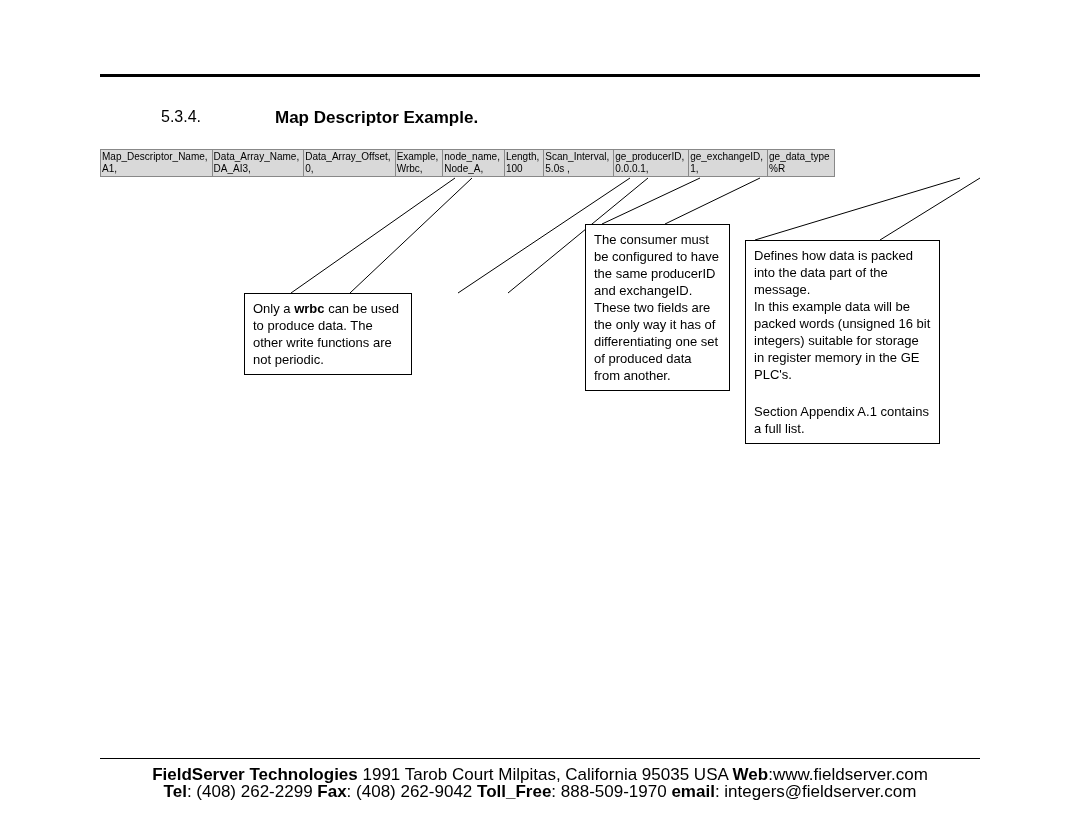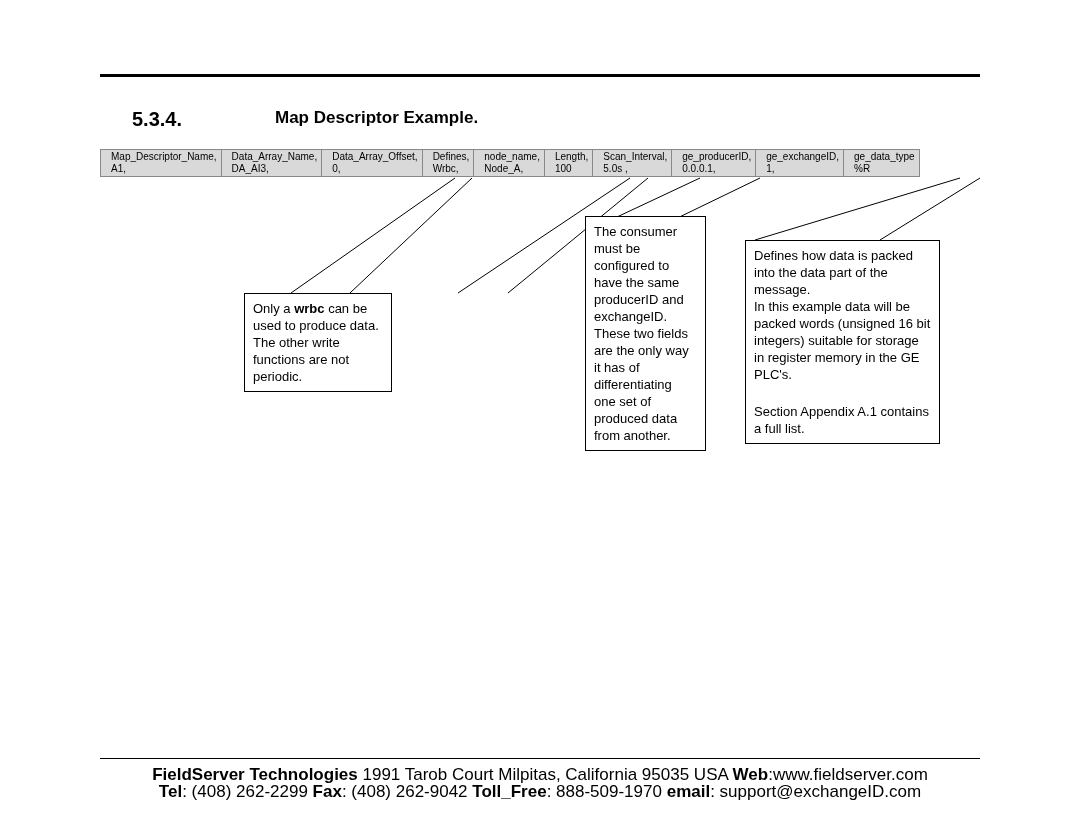--- a/index.html
+++ b/index.html
@@ -33,43 +33,43 @@
   }
   .header-rule {
     position: absolute;
     left: 100px;
     right: 100px;
     top: 74px;
     border-top: 3px solid #000;
   }
   .section-num {
     position: absolute;
-    left: 132px;
+    left: 161px;
     top: 108px;
-    font-size: 20px;
-    font-weight: bold;
+    font-size: 16px;
+    font-weight: normal;
   }
   .section-title {
     position: absolute;
     left: 275px;
     top: 108px;
     font-size: 17px;
     font-weight: bold;
   }
   .tbl {
     position: absolute;
     left: 100px;
     top: 149px;
     border-collapse: collapse;
     font-size: 10px;
     background: #d9d9d9;
   }
   .tbl td {
     border: 1px solid #888;
-    padding: 1px 4px 1px 10px;
+    padding: 1px 4px 1px 1px;
     line-height: 12px;
     white-space: nowrap;
     vertical-align: top;
   }
   .callout {
     position: absolute;
     border: 1px solid #000;
     background: #fff;
     font-size: 13px;
     line-height: 17px;
@@ -110,21 +110,21 @@
 
   <div class="section-num">5.3.4.</div>
   <div class="section-title">Map Descriptor Example.</div>
 
   <table class="tbl">
     <tbody>
         <tr>
       <td><span>Map_Descriptor_Name,</span><br><span>A1,</span></td>
       <td><span>Data_Array_Name,</span><br><span>DA_AI3,</span></td>
       <td><span>Data_Array_Offset,</span><br><span>0,</span></td>
-      <td><span>Defines,</span><br><span>Wrbc,</span></td>
+      <td><span>Example,</span><br><span>Wrbc,</span></td>
       <td><span>node_name,</span><br><span>Node_A,</span></td>
       <td><span>Length,</span><br><span>100</span></td>
       <td><span>Scan_Interval,</span><br><span>5.0s ,</span></td>
       <td><span>ge_producerID,</span><br><span>0.0.0.1,</span></td>
       <td><span>ge_exchangeID,</span><br><span>1,</span></td>
       <td><span>ge_data_type</span><br><span>%R</span></td>
     </tr>
   </tbody>
     </table>
 
@@ -136,34 +136,34 @@
     <line x1="630" y1="178" x2="458" y2="293" stroke="#000" stroke-width="1"></line>
     <line x1="648" y1="178" x2="508" y2="293" stroke="#000" stroke-width="1"></line>
 
     <line x1="700" y1="178" x2="602" y2="224" stroke="#000" stroke-width="1"></line>
     <line x1="760" y1="178" x2="665" y2="224" stroke="#000" stroke-width="1"></line>
 
     <line x1="960" y1="178" x2="755" y2="240" stroke="#000" stroke-width="1"></line>
     <line x1="980" y1="178" x2="880" y2="240" stroke="#000" stroke-width="1"></line>
   </svg>
 
-  <div class="callout" style="left:244px; top:293px; width:148px;">
+  <div class="callout" style="left:244px; top:293px; width:168px;">
     <span>Only a </span><b>wrbc</b><span> can be used to produce data. The other write functions are not periodic.</span>
   </div>
 
 
-  <div class="callout" style="left:585px; top:216px; width:121px;">
+  <div class="callout" style="left:585px; top:224px; width:145px;">
     <span>The consumer must be configured to have the same producerID and exchangeID. These two fields are the only way it has of differentiating one set of produced data from another.</span>
   </div>
 
   <div class="callout" style="left:745px; top:240px; width:195px;">
     <div style="">Defines how data is packed into the data part of the message.</div>
     <div style="margin-bottom:20px;">In this example data will be packed words (unsigned 16 bit integers) suitable for storage in register memory in the GE PLC's.</div>
     <div>Section Appendix A.1 contains a full list.</div>
   </div>
 
   <div class="footer-rule"></div>
   <div class="footer">
     <b>FieldServer Technologies</b><span> 1991 Tarob Court Milpitas, California 95035 USA  </span><b>Web</b><span>:www.fieldserver.com</span><br>
-    <b>Tel</b><span>: (408) 262-2299  </span><b>Fax</b><span>: (408) 262-9042   </span><b>Toll_Free</b><span>: 888-509-1970   </span><b>email</b><span>: support@exchangeID.com</span>
+    <b>Tel</b><span>: (408) 262-2299  </span><b>Fax</b><span>: (408) 262-9042   </span><b>Toll_Free</b><span>: 888-509-1970   </span><b>email</b><span>: integers@fieldserver.com</span>
   </div>
 
 </div>
 
 </body></html>

